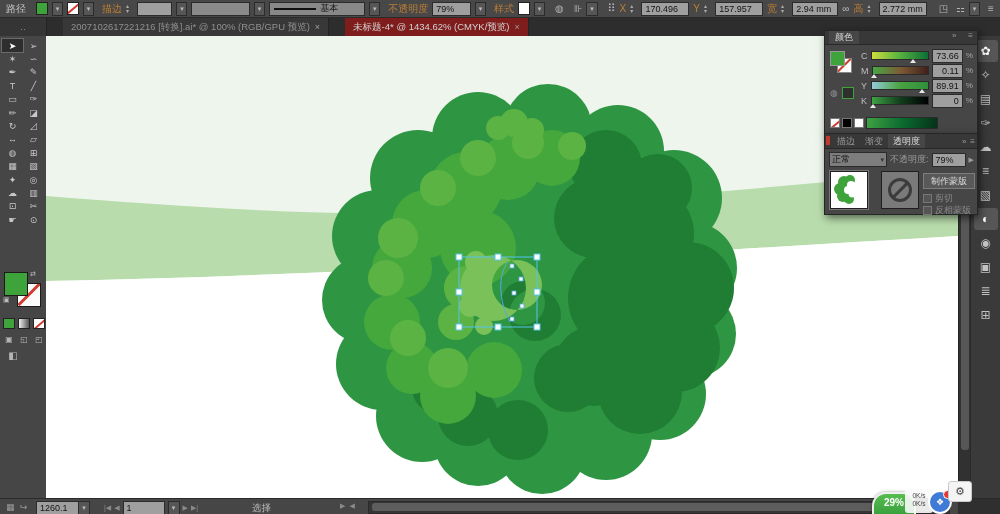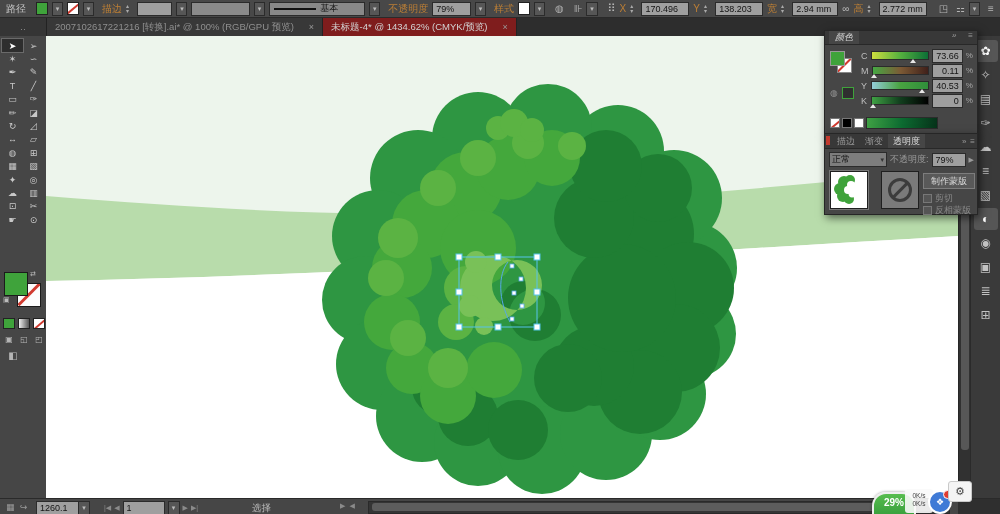--- a/index.html
+++ b/index.html
@@ -22,22 +22,22 @@
   .sw-none{background:#fff;position:relative;overflow:hidden;}
   .sw-none::before{content:"";position:absolute;left:-2px;right:-2px;top:5px;height:2px;background:#d03a2f;transform:rotate(-40deg);}
   .cbicon{color:#b5b5b5;font-size:10px;}
   .brushdd{background:#888;border:1px solid #2b2b2b;height:12px;display:inline-flex;align-items:center;
     gap:4px;padding:0 4px;color:#151515;font-size:9px;min-width:86px;}
   .brushline{display:inline-block;width:42px;height:2px;background:#111;}
   
   #tabbar{position:absolute;left:0;top:18px;width:1000px;height:18px;background:#2d2d2d;display:flex;align-items:stretch;}
   #tabbar .corner{width:46px;background:#353535;border-right:1px solid #222;color:#888;font-size:9px;
     display:flex;align-items:center;justify-content:center;}
-  .doctab{display:flex;align-items:center;gap:15px;padding:0 8px;font-size:9.5px;color:#8f8f8f;
-    background:#383838;border-right:1px solid #232323;}
+  .doctab{display:flex;align-items:center;gap:5px;padding:0 8px;font-size:9.5px;color:#8f8f8f;
+    background:#383838;border-right:1px solid #232323;margin-left:16px;}
   .doctab.active{background:#7f1d1d;color:#d2d2d2;}
   .doctab .x{color:#9a9a9a;font-size:9px;}
   
   #toolbar{position:absolute;left:0;top:36px;width:46px;height:462px;background:#464646;border-right:1px solid #303030;}
   #tools{display:grid;grid-template-columns:21px 21px;grid-auto-rows:13.4px;padding:3px 0 0 2px;}
   .tool{display:flex;align-items:center;justify-content:center;color:#c8c8c8;font-size:9px;cursor:default;}
   .tool.active{background:#2e2e2e;outline:1px solid #6a6a6a;color:#fff;}
   #proxy{position:absolute;left:4px;top:236px;width:38px;height:36px;}
   #proxy .fillsw{position:absolute;left:0;top:0;width:22px;height:22px;background:#3fa33b;border:1px solid #1b1b1b;z-index:2;}
   #proxy .strokesw{position:absolute;left:13px;top:11px;width:22px;height:22px;background:#fcfcfc;border:1px solid #1b1b1b;overflow:hidden;}
@@ -53,21 +53,21 @@
   #vscroll{position:absolute;left:958px;top:36px;width:12px;height:462px;background:#313131;border-left:1px solid #262626;}
   #vscroll .thumb{position:absolute;left:2px;top:14px;width:8px;height:400px;background:#575757;border-radius:3px;}
   #vscroll .a{position:absolute;left:0;width:12px;text-align:center;color:#888;font-size:7px;}
   #dock{position:absolute;left:970px;top:36px;width:30px;height:462px;background:#3a3a3a;border-left:1px solid #2a2a2a;
     display:flex;flex-direction:column;align-items:center;padding-top:4px;box-sizing:border-box;gap:2px;}
   .dicon{width:24px;height:22px;display:flex;align-items:center;justify-content:center;color:#c2c2c2;font-size:12px;border-radius:3px;}
   .dicon.active{background:#565656;color:#fff;}
   
   #colorpanel{position:absolute;left:824px;top:30px;width:152px;height:103px;background:#464646;
     border:1px solid #262626;box-shadow:2px 3px 8px rgba(0,0,0,.55);font-size:9px;color:#c8c8c8;}
-  .phead{height:13px;background:#383838;border-bottom:1px solid #282828;display:flex;align-items:flex-start;padding:0 4px;gap:12px;font-style:italic;}
+  .phead{height:13px;background:#383838;border-bottom:1px solid #282828;display:flex;align-items:flex-start;padding:0 4px;gap:12px;}
   .phead .t{background:#464646;padding:0 6px;height:13px;display:flex;align-items:center;color:#d6d6d6;}
   .phead .sp{flex:1;}
   .phead .ic{color:#9a9a9a;font-size:8px;}
   #cp-proxy{position:absolute;left:5px;top:20px;width:26px;height:26px;}
   #cp-proxy .f{position:absolute;left:0;top:0;width:13px;height:13px;background:#3fa33b;border:1px solid #999;z-index:2;}
   #cp-proxy .s{position:absolute;left:7px;top:7px;width:13px;height:13px;background:#fff;border:1px solid #888;overflow:hidden;}
   #cp-proxy .s::before{content:"";position:absolute;left:-3px;right:-3px;top:5px;height:2px;background:#d03a2f;transform:rotate(-45deg);}
   #cp-extra{position:absolute;left:5px;top:56px;width:26px;font-size:9px;color:#9a9a9a;display:flex;gap:4px;align-items:center;}
   #cp-extra .gsq{width:10px;height:10px;border:1px solid #3fa33b;background:#2f2f2f;}
   #sliders{position:absolute;left:36px;top:17px;width:112px;}
@@ -167,21 +167,21 @@
   <span class="spin">
         <span>▴</span>
         <span>▾</span>
       </span>
   <span class="field" style="width:44px;">170.496</span>
   <span class="orange">Y</span>
   <span class="spin">
         <span>▴</span>
         <span>▾</span>
       </span>
-  <span class="field" style="width:44px;">138.203</span>
+  <span class="field" style="width:44px;">157.957</span>
   <span class="orange">宽</span>
   <span class="spin">
         <span>▴</span>
         <span>▾</span>
       </span>
   <span class="field" style="width:42px;">2.94 mm</span>
   <span class="cbicon">∞</span>
   <span class="orange">高</span>
   <span class="spin">
         <span>▴</span>
@@ -542,21 +542,21 @@
           </span>
         <span class="field vf">0.11</span>
         <span class="un">%</span>
       </div>
 
       <div class="srow y">
         <span class="lb">Y</span>
         <span class="trackwrap">
             <span class="ptr" style="left: 90%;"></span>
           </span>
-        <span class="field vf">40.53</span>
+        <span class="field vf">89.91</span>
         <span class="un">%</span>
       </div>
 
       <div class="srow k">
         <span class="lb">K</span>
         <span class="trackwrap">
             <span class="ptr" style="left: 2%;"></span>
           </span>
         <span class="field vf">0</span>
         <span class="un">%</span>

